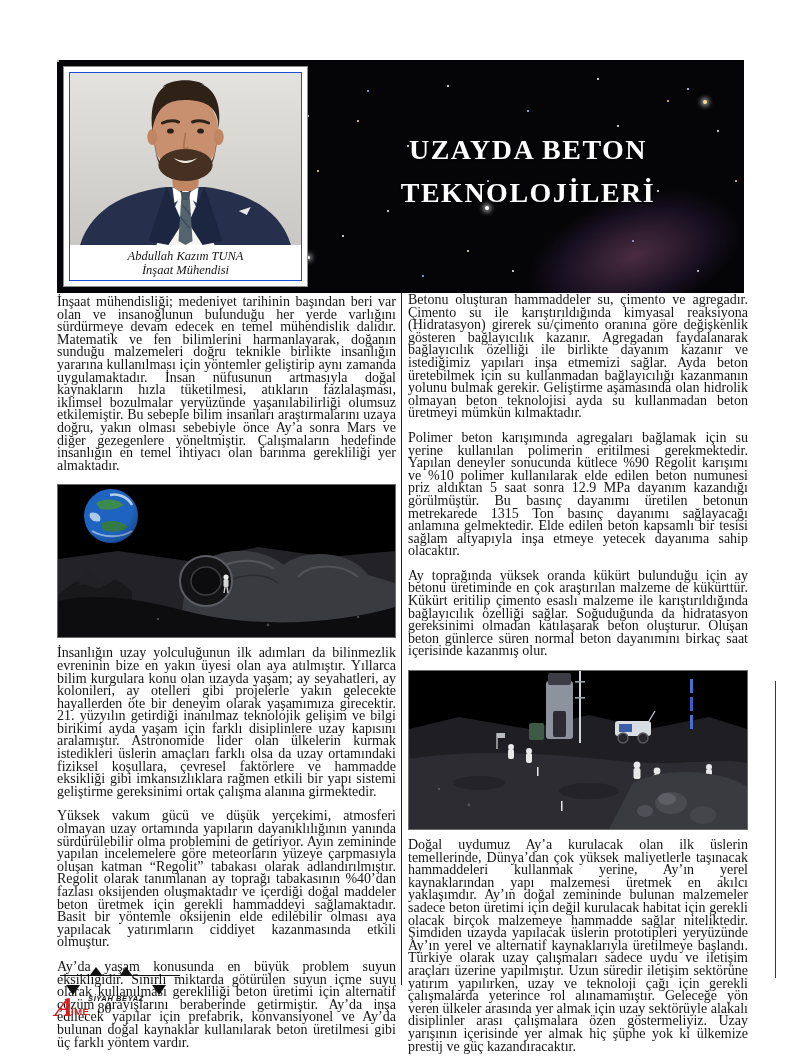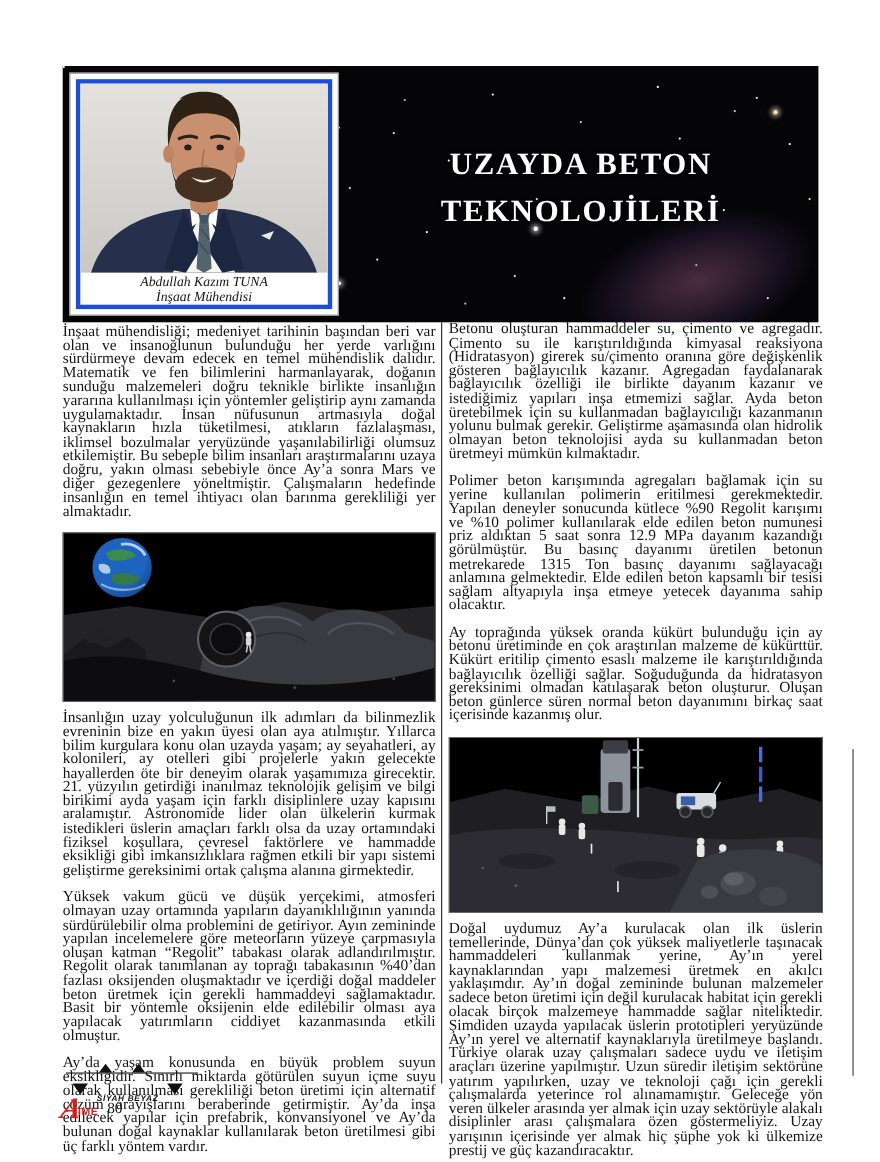--- a/index.html
+++ b/index.html
@@ -42,21 +42,21 @@
     position:absolute; left:258px; top:68px; width:426px; text-align:center;
     color:#ffffff; font-weight:bold; font-size:28px; line-height:43px;
     letter-spacing:1.5px; text-shadow:0 0 3px rgba(0,0,0,.8);
   }
 
   
   .portrait-frame {
     position:absolute; left:6px; top:6px; width:245px; height:221px;
     background:#ffffff; padding:5px; border:1px solid #8a8a8a;
   }
-  .portrait-inner { width:100%; height:100%; border:4px solid #1d4ed8; background:#fff;
+  .portrait-inner { width:100%; height:100%; border:1px solid #1d4ed8; background:#fff;
     display:flex; flex-direction:column; }
   .portrait-photo { width:100%; height:172px; display:block; }
   .portrait-caption { flex:1; display:flex; flex-direction:column; justify-content:center;
     text-align:center; font-style:italic; line-height:14px; }
   .cap-name  { font-size:12.5px; }
   .cap-title { font-size:12.5px; }
 
   
   .col { position:absolute; font-size:14px; line-height:12.6px; text-align:justify; }
   .col-left  { left:57px;  top:296px; width:339px; }

